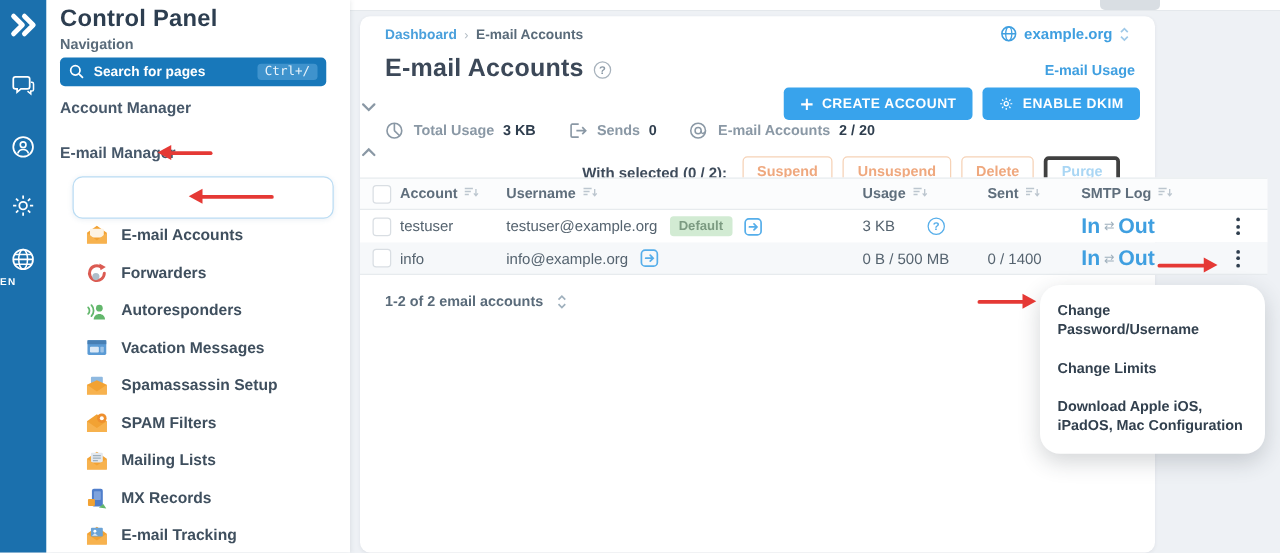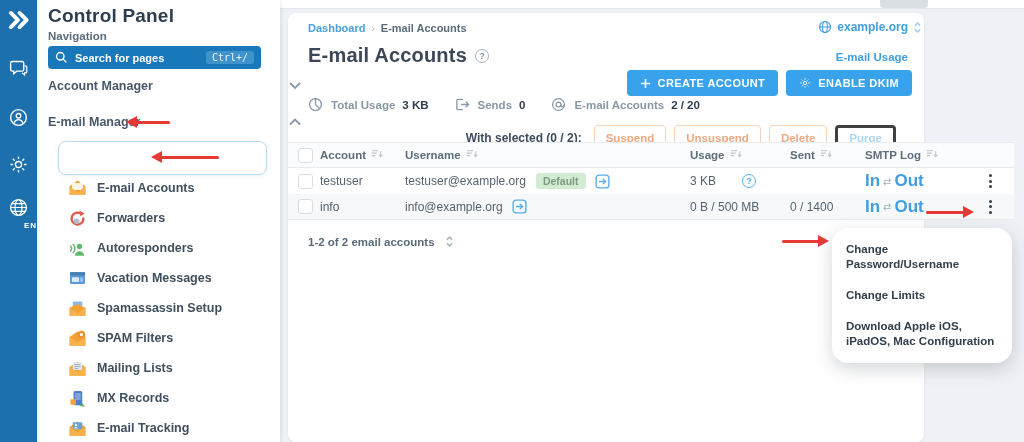--- a/index.html
+++ b/index.html
@@ -3,21 +3,21 @@
 <meta charset="utf-8">
 <style>
   * { margin:0; padding:0; box-sizing:border-box; }
   html,body { width:1024px; height:442px; overflow:hidden; background:#eef1f5;
     font-family:"Liberation Sans", sans-serif; }
 
   
   .rail { position:absolute; left:0; top:0; width:37px; height:442px; background:#1b70ad; z-index:10; }
   .logo { position:absolute; left:4px; top:5px; width:29px; height:29px; display:flex; align-items:center; justify-content:center; }
   .ricon { position:absolute; left:8px; width:21px; height:21px; display:flex; align-items:center; justify-content:center; }
-  .rail-en { position:absolute; left:0; width:37px; text-align:right; color:#fff; font-size:8px; font-weight:bold; letter-spacing:1px;padding-left:16px; }
+  .rail-en { position:absolute; left:0; width:37px; text-align:left; color:#fff; font-size:8px; font-weight:bold; letter-spacing:1px; }
 
   
   .sidebar { position:absolute; left:37px; top:0; width:243px; height:442px; background:#fff;
     box-shadow:1px 0 4px rgba(60,70,80,.12); z-index:9; }
   .sb-title { position:absolute; left:11px; top:5px; font-size:19px; font-weight:bold; color:#2d3e50; letter-spacing:.2px; }
   .sb-sub   { position:absolute; left:11px; top:30px; font-size:11.5px; font-weight:bold; color:#5a6b7a; }
   .searchbar { position:absolute; left:11px; top:46px; width:213px; height:23px; background:#1878ba; border-radius:4px;
     display:flex; align-items:center; padding:0 7px; gap:7px; }
   .searchbar .s-label { color:#fff; font-size:11px; font-weight:bold; flex:1; }
   .kbd { background:#3f93cd; color:#eaf4fb; font-family:"DejaVu Sans Mono", monospace; font-size:10px;
@@ -36,21 +36,21 @@
   .topbar { position:absolute; left:0; top:0; width:744px; height:9px; background:#fff; border-bottom:1px solid #e4e8ec; }
   .topbar-pill { position:absolute; right:96px; top:0; width:48px; height:8px; background:#d9dee3; border-radius:0 0 4px 4px; }
   .card { position:absolute; left:8px; top:13px; width:636px; height:429px; background:#fff; border-radius:8px;
     box-shadow:0 1px 3px rgba(60,70,80,.08); }
 
   .crumbs { position:absolute; left:20px; top:9px; display:flex; align-items:center; gap:6px; font-size:11px; }
   .crumb-link { color:#4aa0dc; font-weight:bold; cursor:pointer; }
   .crumb-sep { color:#b0bac3; font-size:10px; }
   .crumb-cur { color:#5a6b7a; font-weight:bold; }
 
-  .domain-sel { position:absolute; right:2px; top:7px; display:flex; align-items:center; gap:5px; cursor:pointer; }
+  .domain-sel { position:absolute; right:20px; top:7px; display:flex; align-items:center; gap:5px; cursor:pointer; }
   .domain-sel .dname { color:#3f9fe0; font-size:12px; font-weight:bold; }
 
   .page-title { position:absolute; left:20px; top:31px; display:flex; align-items:center; gap:8px; }
   .page-title h1 { font-size:20px; font-weight:bold; color:#3c4858; letter-spacing:.2px; }
   .help { width:14px; height:14px; border-radius:50%; display:inline-flex; align-items:center; justify-content:center;
     font-size:9px; font-weight:bold; }
   .help.gray { border:1.5px solid #a7b2bc; color:#8a98a5; }
   .help.blue { border:1.5px solid #56aeea; color:#56aeea; }
   .usage-link { position:absolute; right:16px; top:38px; color:#3f9fe0; font-size:11.5px; font-weight:bold; cursor:pointer; }
 

